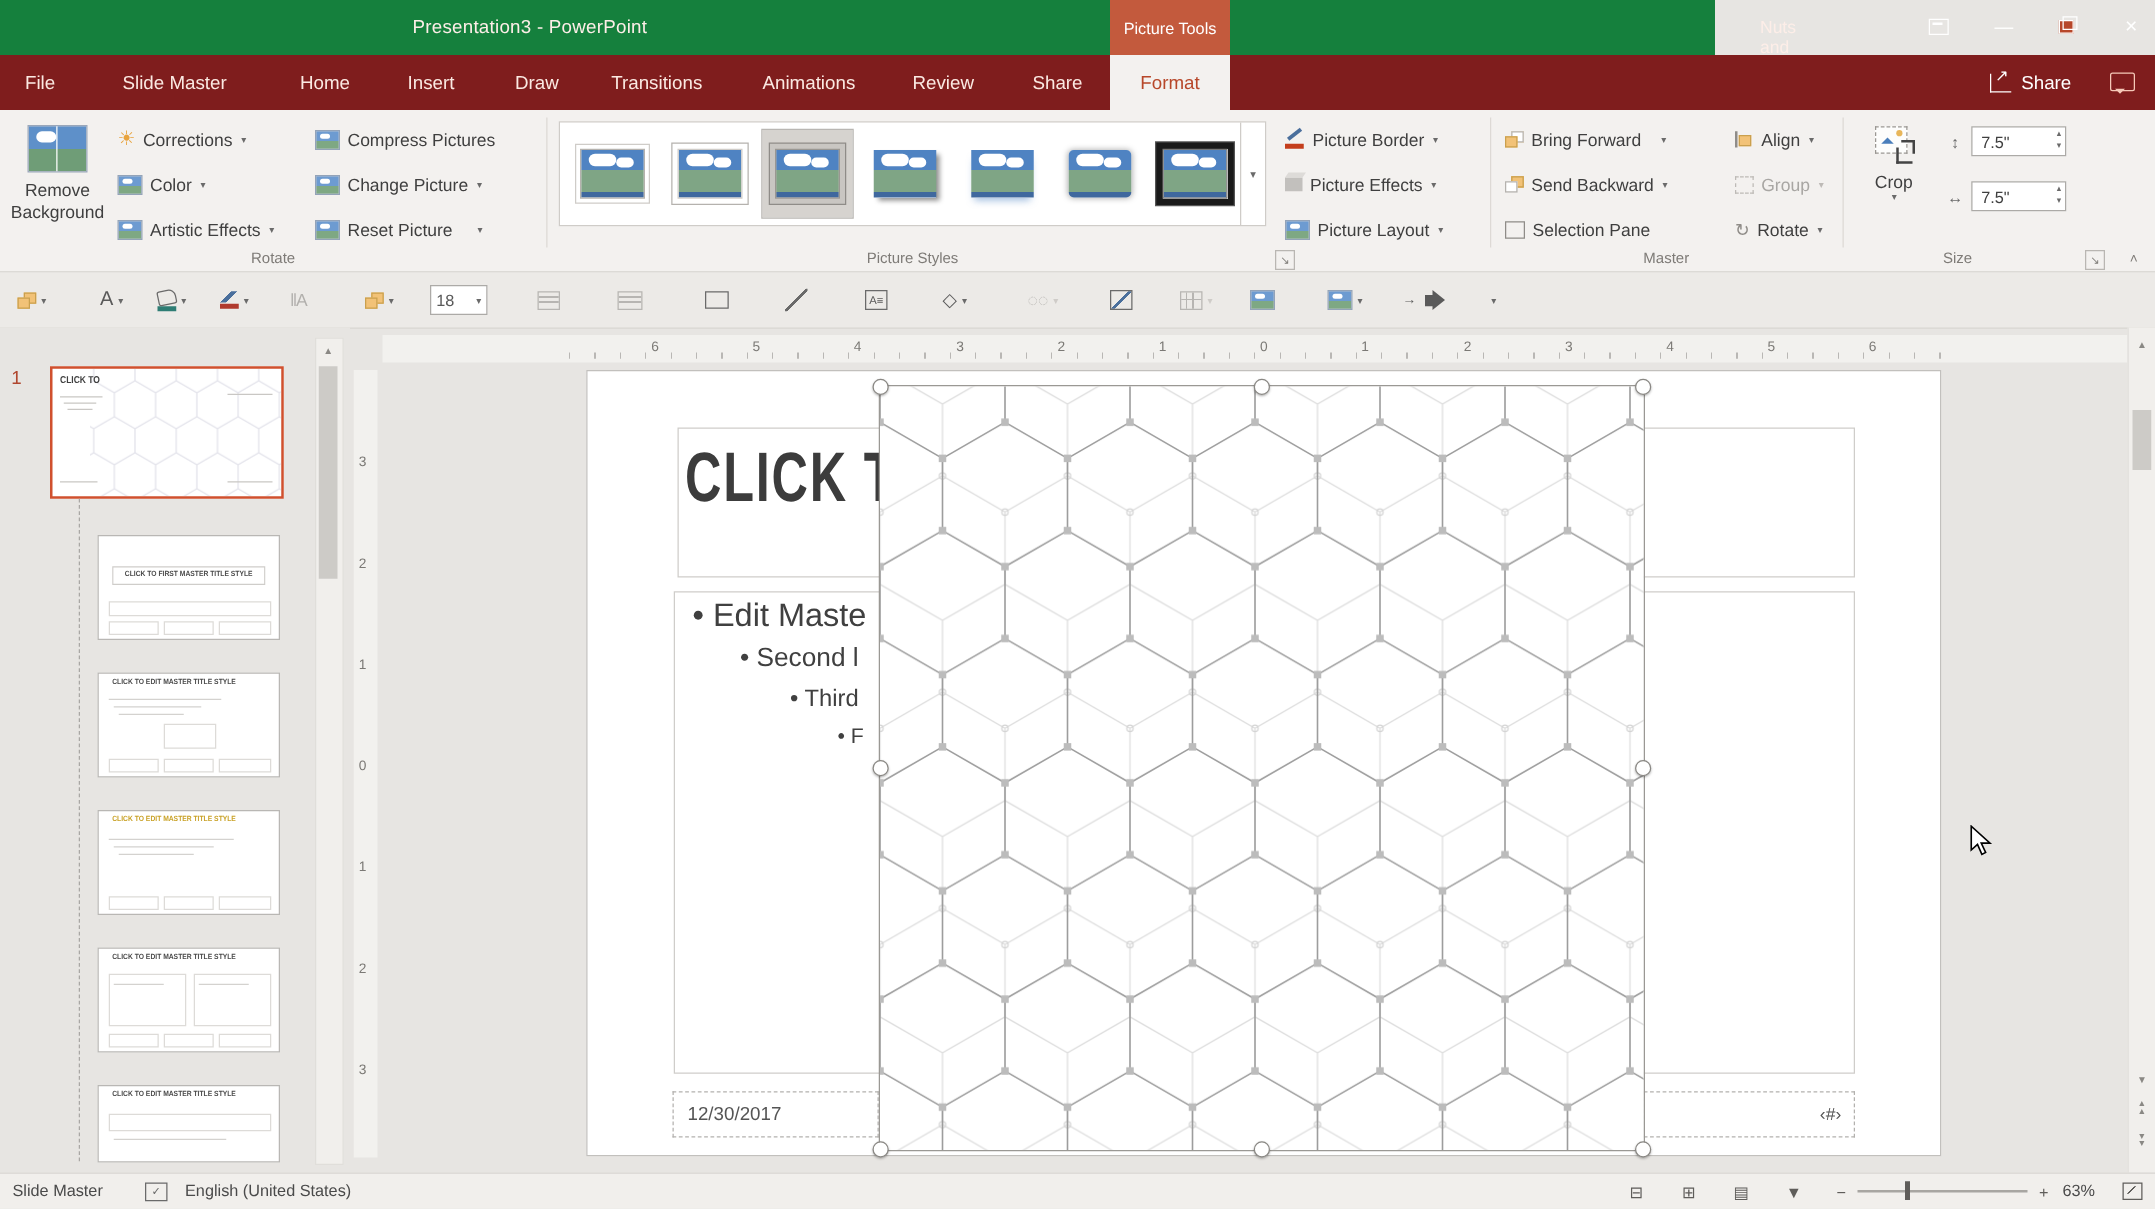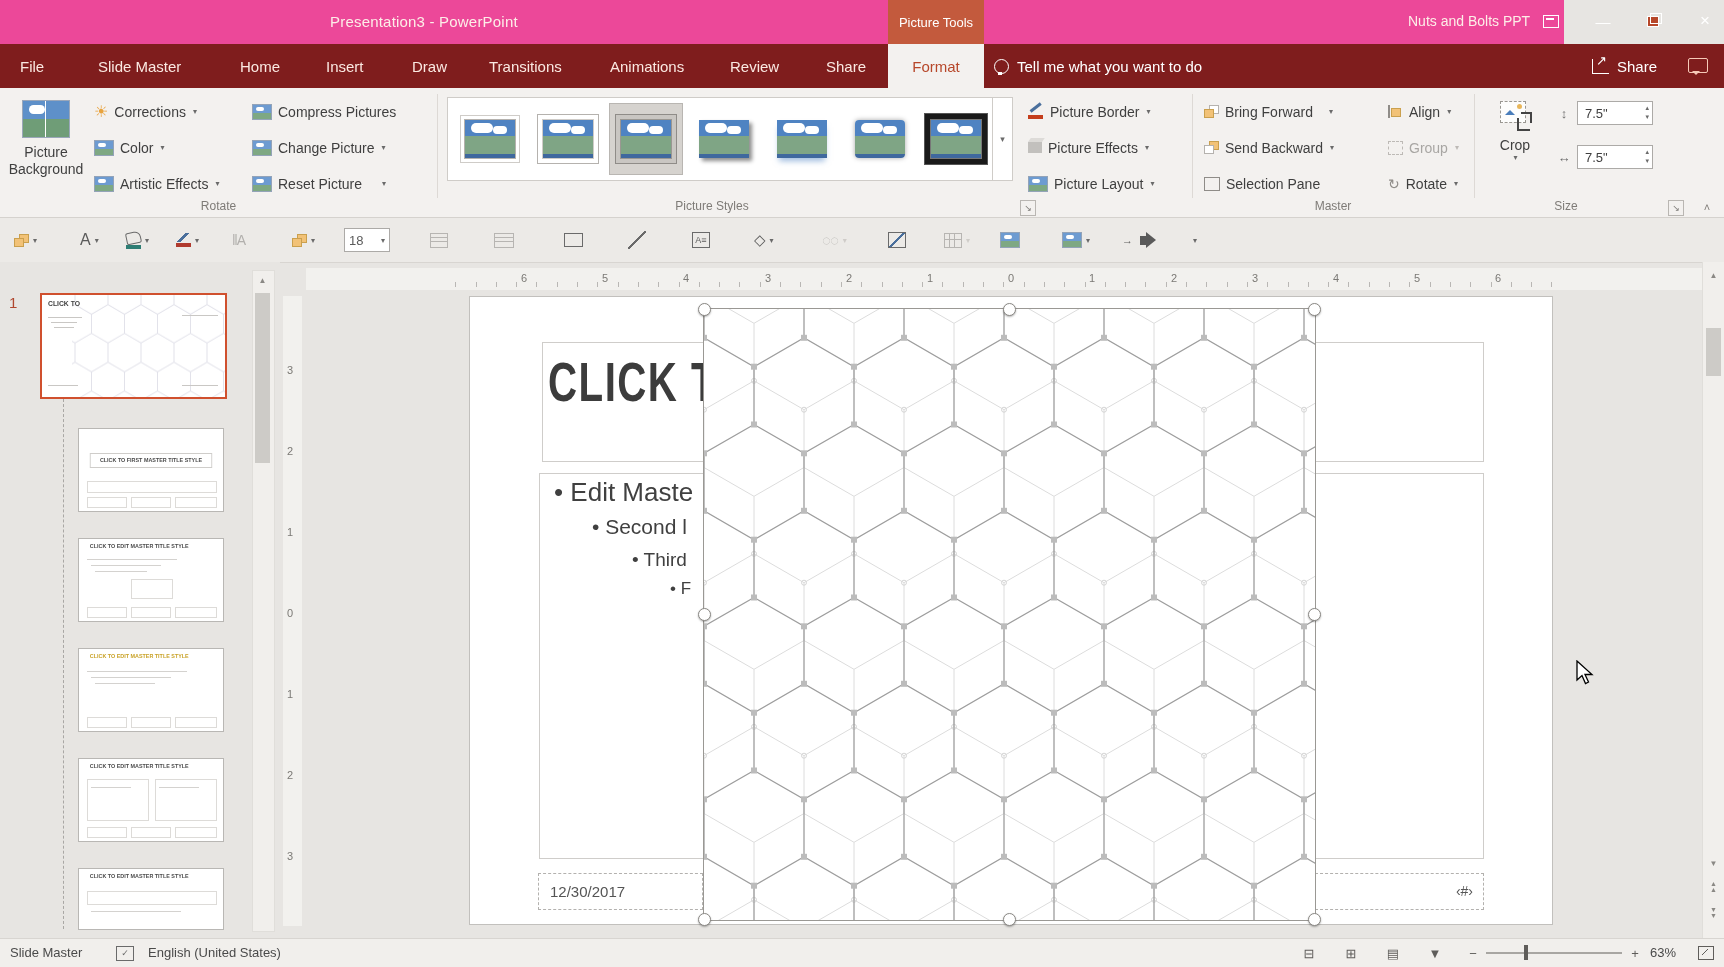--- a/index.html
+++ b/index.html
@@ -1,20 +1,20 @@
 <!DOCTYPE html>
 <html><head>
 <meta charset="utf-8">
 <style>
   html,body{margin:0;padding:0}
   body{width:1724px;height:967px;position:relative;overflow:hidden;
        background:#e7e5e2;font-family:"Liberation Sans",sans-serif;
        -webkit-font-smoothing:antialiased;color:#3f3f3f}
   
-  #titlebar{position:absolute;left:0;top:0;width:1564px;height:44px;background:#ec4899;color:#fff}
+  #titlebar{position:absolute;left:0;top:0;width:1372px;height:44px;background:#15803d;color:#fff}
   #tb-title{position:absolute;left:330px;top:13px;font-size:15px;letter-spacing:.2px;color:#fdeee8}
   #ctx-hdr{position:absolute;left:888px;top:0;width:96px;height:44px;background:#c35a3d;
            font-size:13px;color:#fff;display:flex;align-items:center;justify-content:center}
   #account{position:absolute;left:1408px;top:13px;font-size:14px;color:#fdeee8}
   .wbtn{position:absolute;top:8px;width:30px;height:26px;display:flex;align-items:center;justify-content:center;color:#fff;font-size:15px}
   #ribbonopt-icon{left:1536px}
   #ribbonopt-icon i{width:14px;height:11px;border:1px solid #fff;display:block;position:relative}
   #ribbonopt-icon i:before{content:"";position:absolute;left:2px;top:2px;width:8px;height:2px;background:#fff}
   #min-btn{left:1588px}
   #restore-btn{left:1638px}
@@ -181,36 +181,32 @@
   <div class="rtab" style="left:18px">File</div>
   <div class="rtab" style="left:96px">Slide Master</div>
   <div class="rtab" style="left:238px">Home</div>
   <div class="rtab" style="left:324px">Insert</div>
   <div class="rtab" style="left:410px">Draw</div>
   <div class="rtab" style="left:487px">Transitions</div>
   <div class="rtab" style="left:608px">Animations</div>
   <div class="rtab" style="left:728px">Review</div>
   <div class="rtab" style="left:824px">Share</div>
   <div id="tab-format">Format</div>
-  <div id="tellme">
-    <span id="bulb"></span>
-    <span>Tell me what you want to do</span>
-  </div>
   <div id="share">
     <span id="share-icon"></span>
     <span>Share</span>
   </div>
   <div id="comments-icon"></div>
 </div>
 
 <div id="ribbon">
 
   <div id="removebg">
     <span class="bigpic"></span>
-    <div><span>Picture</span><br><span>Background</span></div>
+    <div><span>Remove</span><br><span>Background</span></div>
   </div>
 
   <div class="rsm" style="left:94px;top:8px">
     <span class="sun">☀</span>
     <span>Corrections</span>
       <span class="car">▾</span>
     </div>
   <div class="rsm" style="left:94px;top:44px">
     <span class="pic"></span>
     <span>Color</span>
@@ -345,21 +341,21 @@
   </div>
   <div class="spinrow" style="top:56px">
     <span class="dimico">↔</span>
     <div class="spin">
       <span>7.5"</span>
       <span class="ud">▴<i style="font-style:normal">▾</i></span>
     </div>
   </div>
 
   <div class="glabel" style="left:0;width:437px">Rotate</div>
-  <div class="glabel" style="left:429px;width:566px">Picture Styles</div>
+  <div class="glabel" style="left:447px;width:566px">Picture Styles</div>
   <div class="glabel" style="left:1192px;width:282px">Master</div>
   <div class="glabel" style="left:1486px;width:160px">Size</div>
   <div class="launcher" style="left:1020px">↘</div>
   <div class="launcher" style="left:1668px">↘</div>
   <div class="launcher" style="left:1700px;border:none;font-size:11px">˄</div>
 </div>
 
 <div id="toolbar">
   <div class="ti" style="left:14px">
       <span class="layicon">

